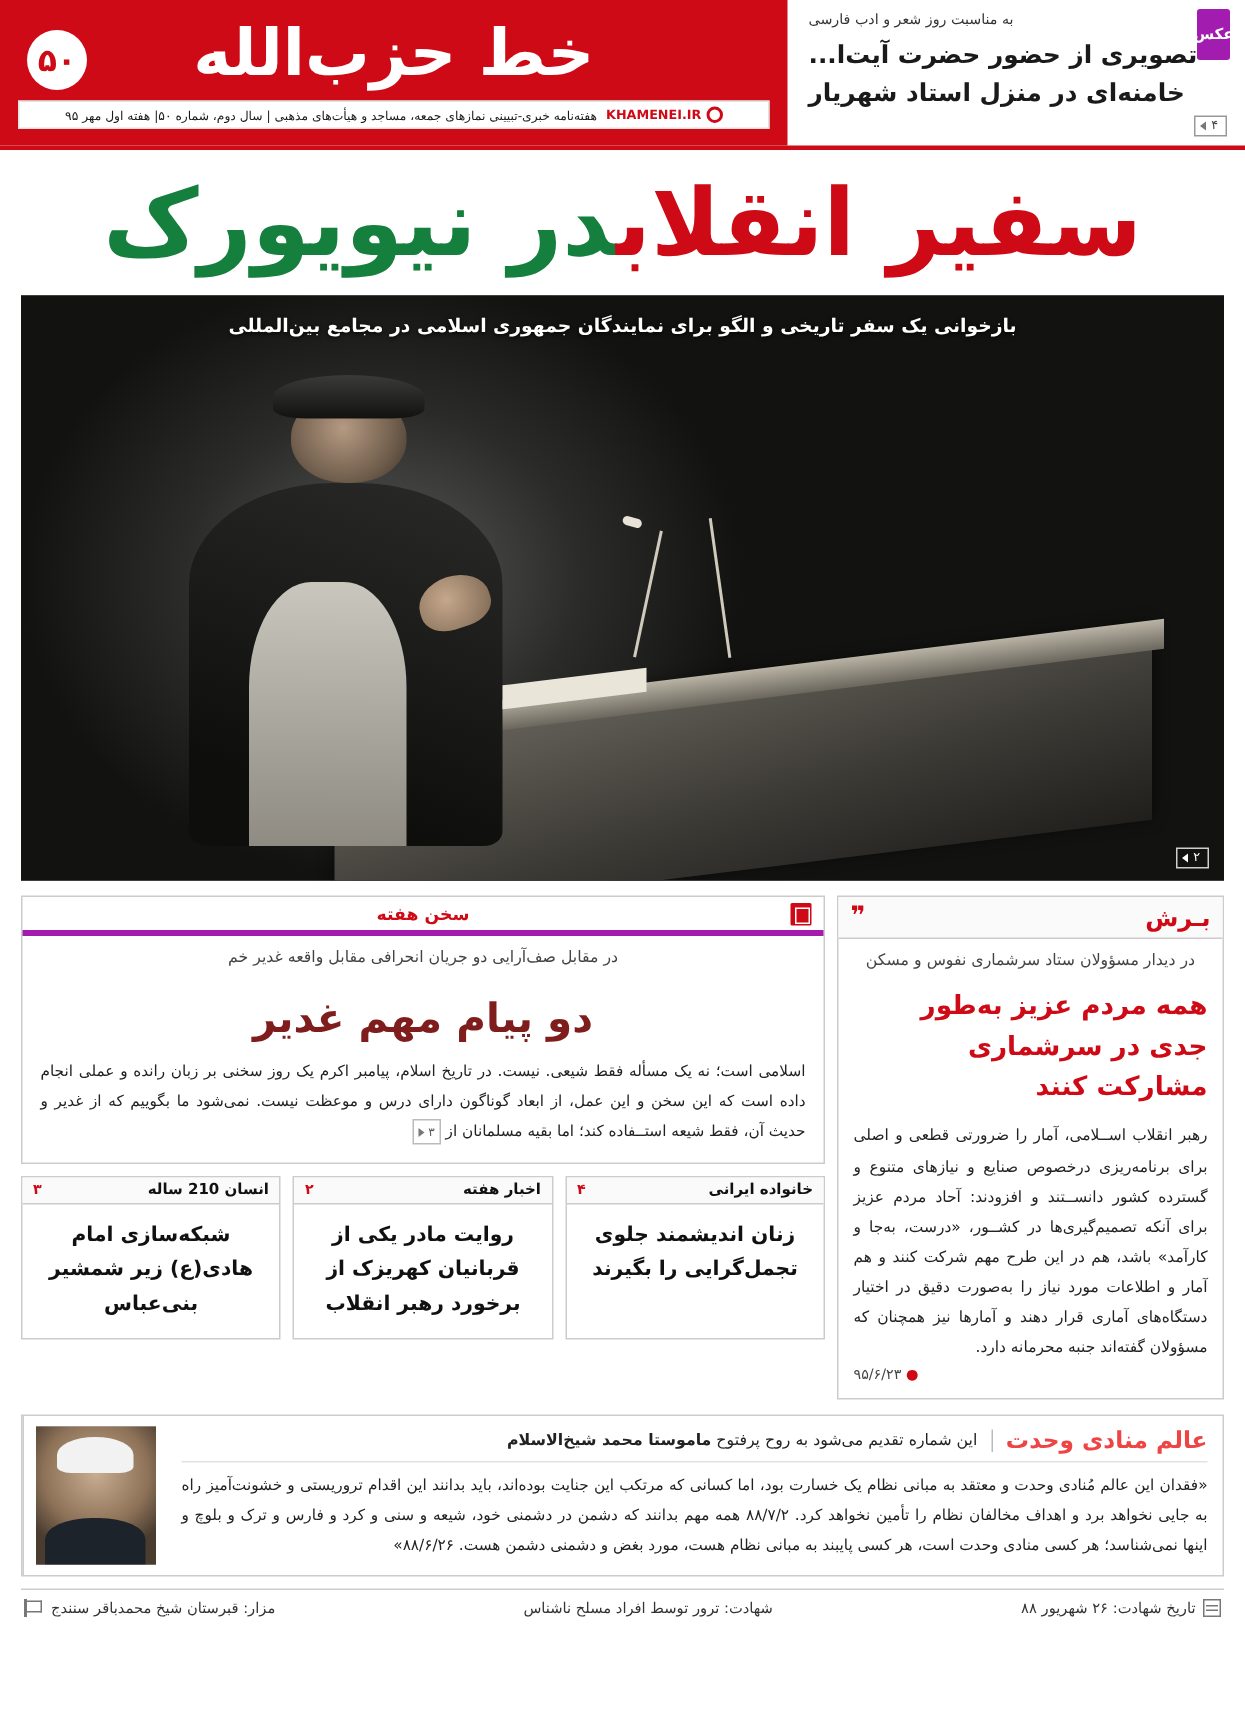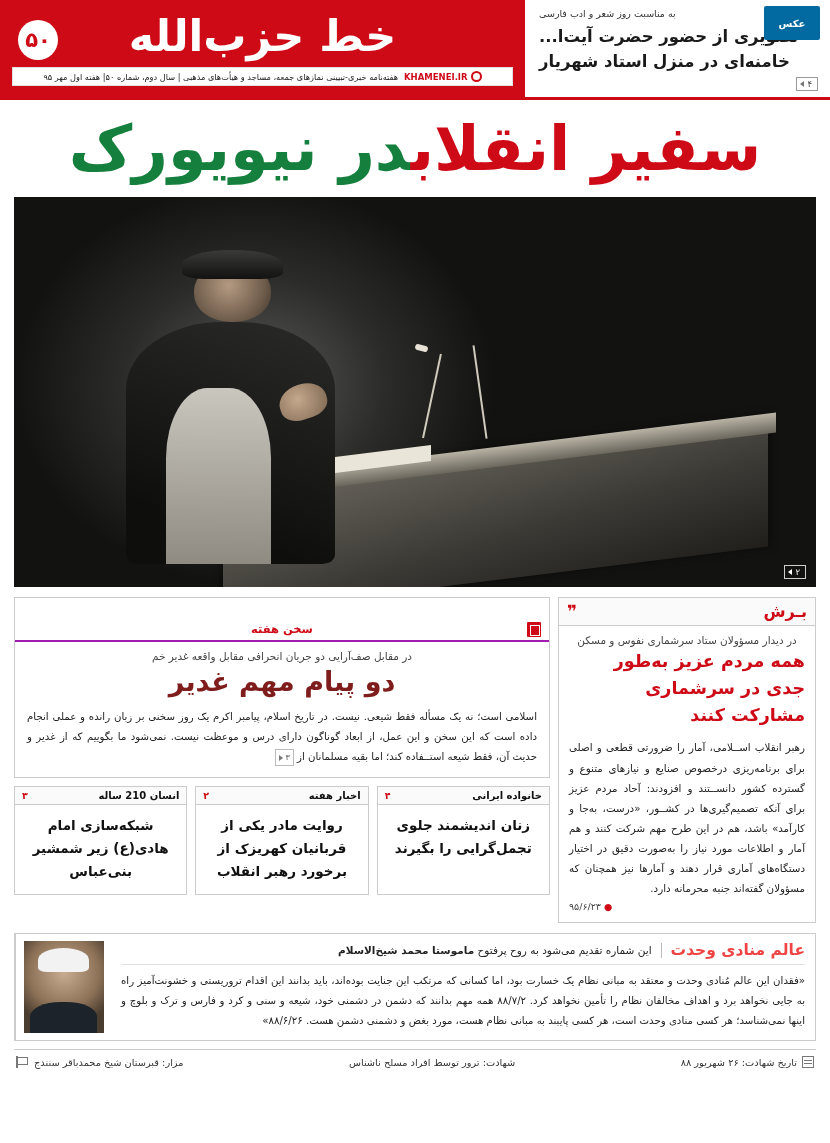--- a/index.html
+++ b/index.html
@@ -47,23 +47,23 @@
     font-weight: bold;
     color: #1a1a1a;
     text-align: left;
     line-height: 1.5;
     padding-left: 4px;
   }
   .mh-badge {
     position: absolute;
     top: 6px;
     right: 10px;
-    width: 56px;
+    width: 22px;
     height: 34px;
-    background: #0369a1;
+    background: #a21caf;
     color: #fff;
     font-size: 10px;
     font-weight: bold;
     display: flex;
     align-items: center;
     justify-content: center;
     border-radius: 2px;
   }
   .mh-pagechip {
     position: absolute;
@@ -351,21 +351,21 @@
     color: #cf0a17;
     font-size: 17px;
     font-weight: bold;
     line-height: 1;
   }
   .brosh-body { padding: 8px 10px 10px 10px; }
   .kicker {
     font-size: 10.5px;
     color: #444;
     text-align: center;
-    margin-bottom: 2px;
+    margin-bottom: 12px;
   }
   .brosh-title {
     color: #cf0a17;
     font-size: 17.5px;
     font-weight: bold;
     text-align: right;
     line-height: 1.55;
     margin-bottom: 8px;
   }
   .brosh-text {
@@ -377,28 +377,27 @@
   .brosh-date {
     font-size: 9.5px;
     color: #444;
     text-align: left;
     margin-top: 3px;
   }
   .dot-red { color: #cf0a17; }
 
   
   .speech-head {
-    border-bottom: 2px solid #a21caf;
+    border-bottom: 4px solid #a21caf;
     display: flex;
     align-items: flex-start;
     justify-content: center;
     gap: 8px;
     padding: 4px 8px;
     position: relative;
-    margin-top: 20px;
   }
   .speech-head .ttl {
     color: #cf0a17;
     font-size: 11.5px;
     font-weight: bold;
     letter-spacing: 1px;
   }
   .book-icon {
     position: absolute;
     right: 8px;
@@ -412,21 +411,21 @@
     position: absolute;
     left: 3px; top: 3px;
     width: 8px; height: 9px;
     border: 1px solid #fff;
   }
   .speech-body { padding: 8px 12px 10px 12px; }
   .speech-kicker {
     font-size: 10.5px;
     color: #444;
     text-align: center;
-    margin-bottom: 4px;
+    margin-bottom: 20px;
   }
   .speech-title {
     font-size: 27px;
     font-weight: bold;
     text-align: center;
     color: #7f1d1d;
     margin-bottom: 10px;
   }
   .speech-cols {
     display: flex;
@@ -631,20 +630,21 @@
     <div class="podium-top"></div>
     <div class="fig-body"></div>
     <div class="fig-robe"></div>
     <div class="fig-head"></div>
     <div class="fig-turban"></div>
     <div class="fig-hand"></div>
     <div class="mic-stand"></div>
     <div class="mic-stand2"></div>
     <div class="mic-head"></div>
     <div class="paper"></div>
+    <div class="hero-caption">بازخوانی یک سفر تاریخی و الگو برای نمایندگان جمهوری اسلامی در مجامع بین‌المللی</div>
     <div class="hero-pagechip">
       <span>۲</span>
       <span class="tri"></span>
     </div>
   </div>
 
   <div class="mid">
 
     <div class="col-right">
       <div class="box">

